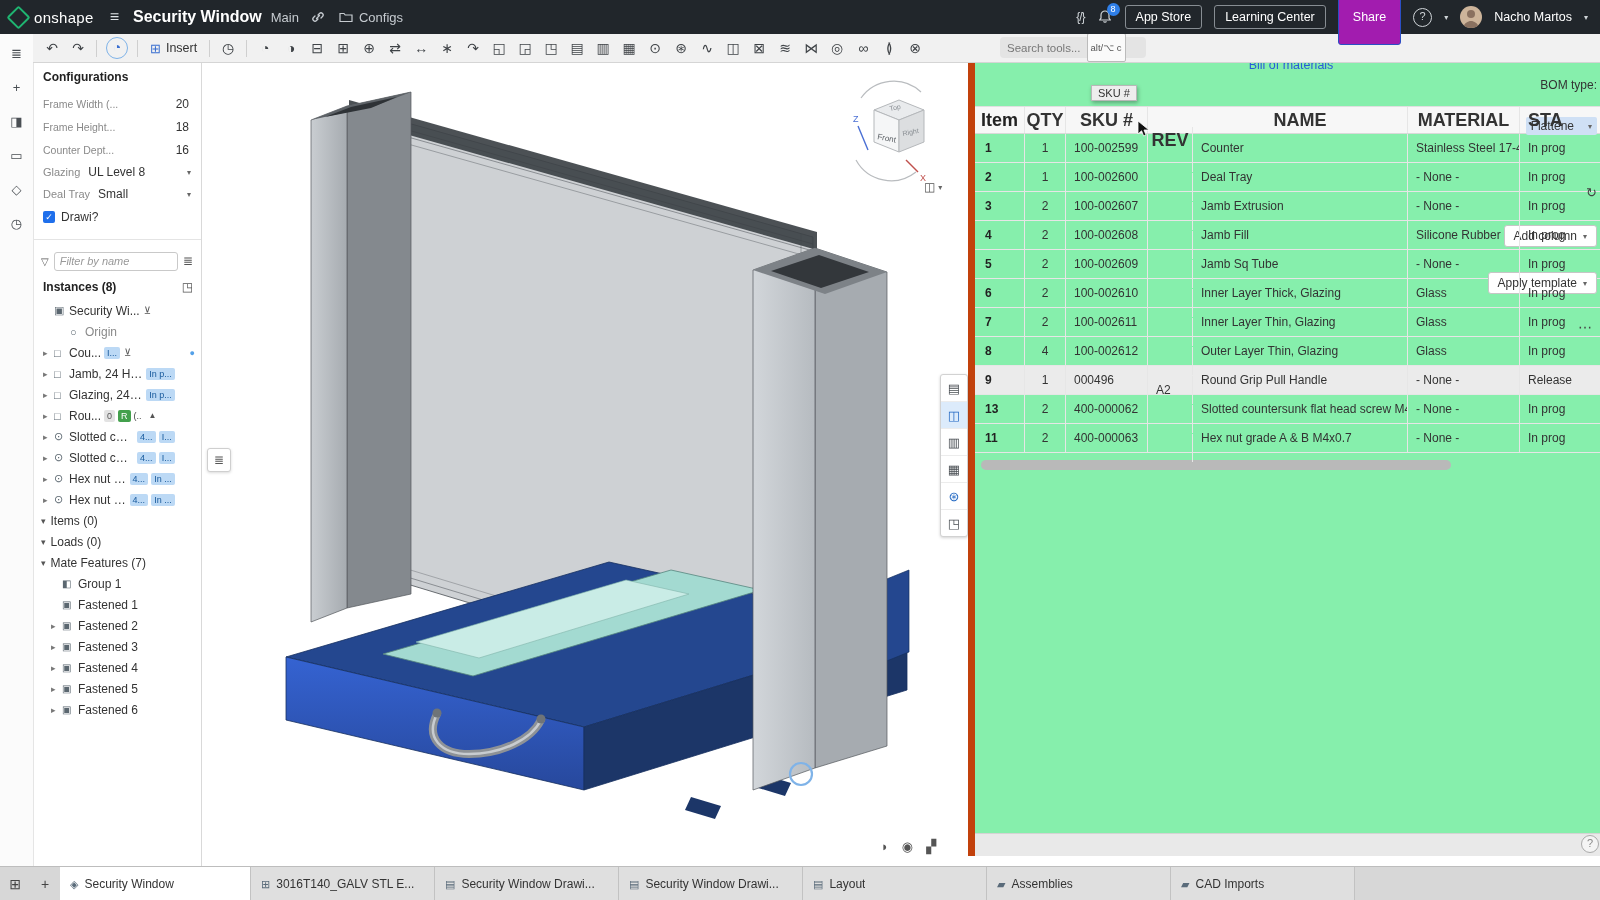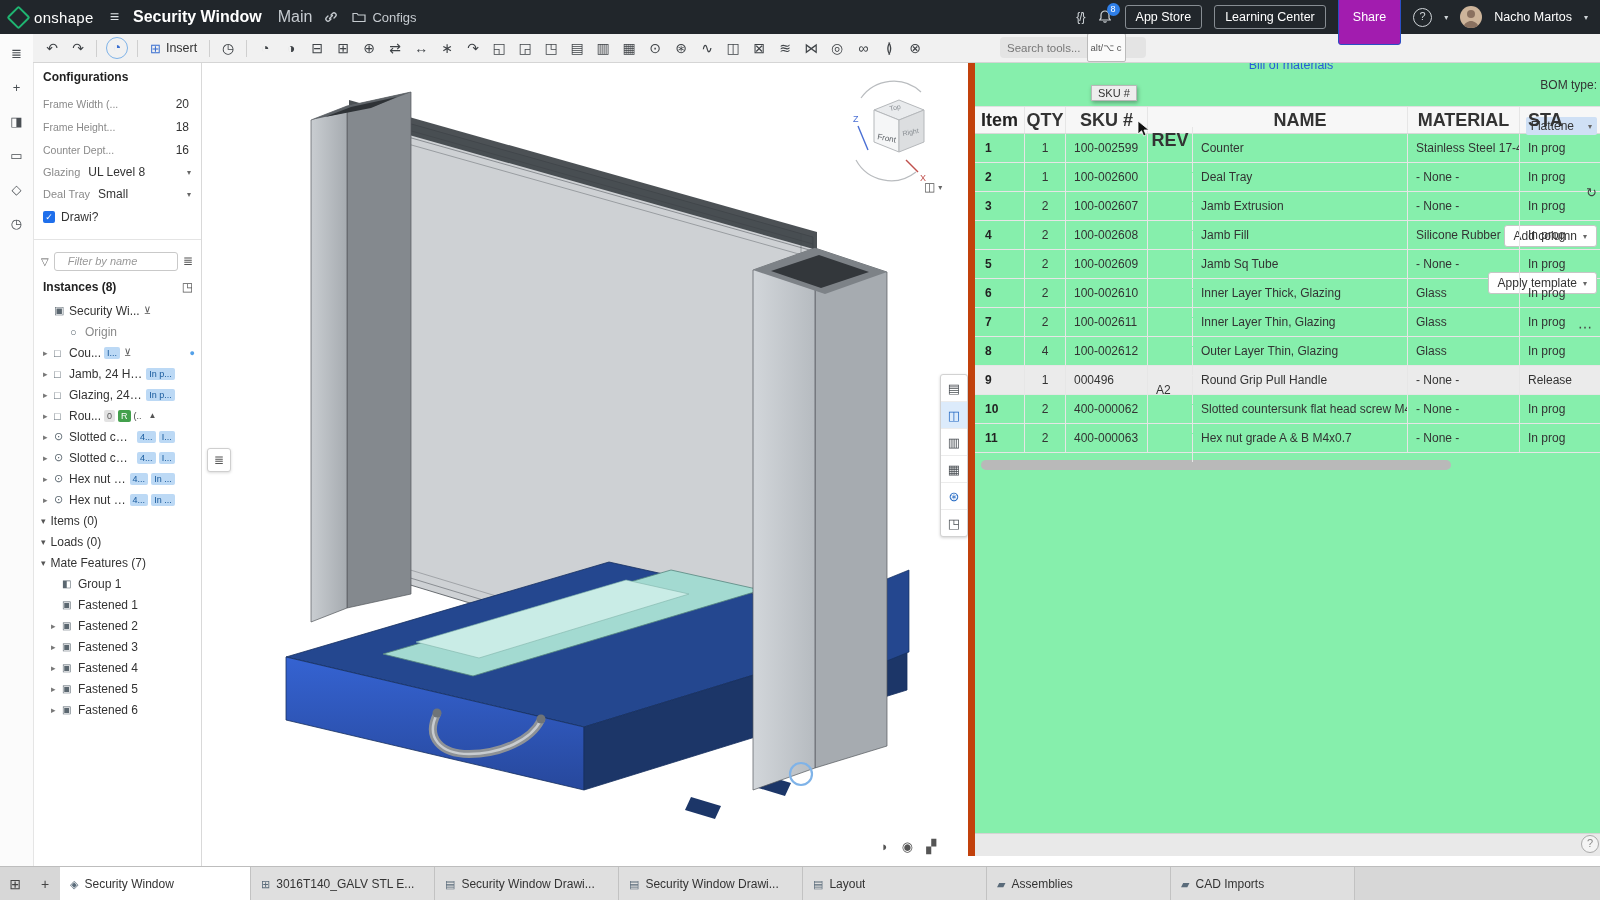--- a/index.html
+++ b/index.html
@@ -7,21 +7,21 @@
        font-family:"Liberation Sans",sans-serif;background:#fff;color:#333;
        -webkit-font-smoothing:antialiased;}
   
   .header{position:absolute;left:0;top:0;width:1600px;height:34px;background:#21262b;
           display:flex;align-items:center;color:#fff;z-index:30;}
   .brand{display:flex;align-items:center;margin-left:10px;gap:7px;}
   .logo-glyph{width:13px;height:13px;border:2.5px solid #1fb571;transform:rotate(45deg);border-radius:2px;}
   .brand-name{font-size:15px;font-weight:400;letter-spacing:.3px;}
   .burger{margin-left:16px;font-size:16px;color:#dfe3e6;}
   .doc-title{margin-left:14px;font-size:16px;font-weight:700;}
-  .ws-name{margin-left:16px;font-size:16px;color:#c6cbd0;}
+  .ws-name{margin-left:9px;font-size:13px;color:#c6cbd0;}
   .hdr-ic{margin-left:12px;color:#c6cbd0;display:flex;align-items:center;}
   .configs{display:flex;align-items:center;gap:6px;margin-left:14px;font-size:13px;color:#c6cbd0;}
   .hdr-right{margin-left:auto;display:flex;align-items:center;gap:12px;margin-right:12px;}
   .code-ic{font-size:12px;color:#cfd4d8;letter-spacing:-1px;}
   .bell{position:relative;display:flex;}
   .bell-badge{position:absolute;top:-6px;right:-7px;background:#2f7fe8;color:#fff;font-size:9px;
               width:13px;height:13px;border-radius:50%;text-align:center;line-height:13px;}
   .hdr-btn{border:1px solid #878d93;border-radius:3px;padding:4px 10px;font-size:12.5px;color:#fff;background:transparent;}
   .share-btn{background:#a21caf;border-color:#2b4fc4;padding:20px 14px;}
   .help-circle{width:17px;height:17px;border:1.5px solid #cfd4d8;border-radius:50%;font-size:11px;
@@ -59,21 +59,21 @@
   .sel-value{font-size:12px;color:#333;margin-left:2px;}
   .sel-caret{margin-left:auto;font-size:8px;color:#666;}
   .chk-row{height:24px;display:flex;align-items:center;padding-left:10px;gap:6px;}
   .chk{width:12px;height:12px;background:#1f6feb;border-radius:2px;color:#fff;font-size:9px;
        line-height:12px;text-align:center;}
   .chk-label{font-size:12px;color:#333;}
   .cfg-div{height:1px;background:#e4e4e4;margin:10px 0 8px 0;}
   .filter-row{height:26px;display:flex;align-items:center;gap:5px;padding:0 8px;}
   .funnel{font-size:10px;color:#555;}
   .filter-input{flex:1;height:17px;border:1px solid #c9c9c9;border-radius:3px;font-size:11px;
-                font-style:italic;padding:0 13px;color:#333;font-family:"Liberation Sans",sans-serif;min-width:0;}
+                font-style:italic;padding:0 5px;color:#333;font-family:"Liberation Sans",sans-serif;min-width:0;}
   .filter-input::placeholder{color:#999;}
   .list-ic{font-size:12px;color:#555;}
   .inst-head{height:26px;display:flex;align-items:center;padding:0 8px 0 10px;}
   .inst-title{font-size:12px;font-weight:700;color:#222;}
   .inst-ins{margin-left:auto;font-size:12px;color:#555;}
   .tree-row{height:21px;display:flex;align-items:center;padding:0 6px 0 10px;font-size:12px;
             color:#333;white-space:nowrap;overflow:hidden;}
   .tree-row.muted{color:#8a8a8a;}
   .tree-row.indent2{padding-left:26px;}
   .chev{width:11px;font-size:9px;color:#777;flex:none;}
@@ -743,21 +743,21 @@
         <span class="c c-item">9</span>
         <span class="c c-qty">1</span>
         <span class="c c-sku">000496</span>
         <span class="c c-rev">A2</span>
         <span class="c c-name">Round Grip Pull Handle</span>
         <span class="c c-mat">- None -</span>
         <span class="c c-status">Release</span>
       </div>
 
       <div class="bom-row">
-        <span class="c c-item">10</span>
+        <span class="c c-item">13</span>
         <span class="c c-qty">2</span>
         <span class="c c-sku">400-000062</span>
         <span class="c c-rev"></span>
         <span class="c c-name">Slotted countersunk flat head screw M4...</span>
         <span class="c c-mat">- None -</span>
         <span class="c c-status">In prog</span>
       </div>
 
       <div class="bom-row">
         <span class="c c-item">11</span>

